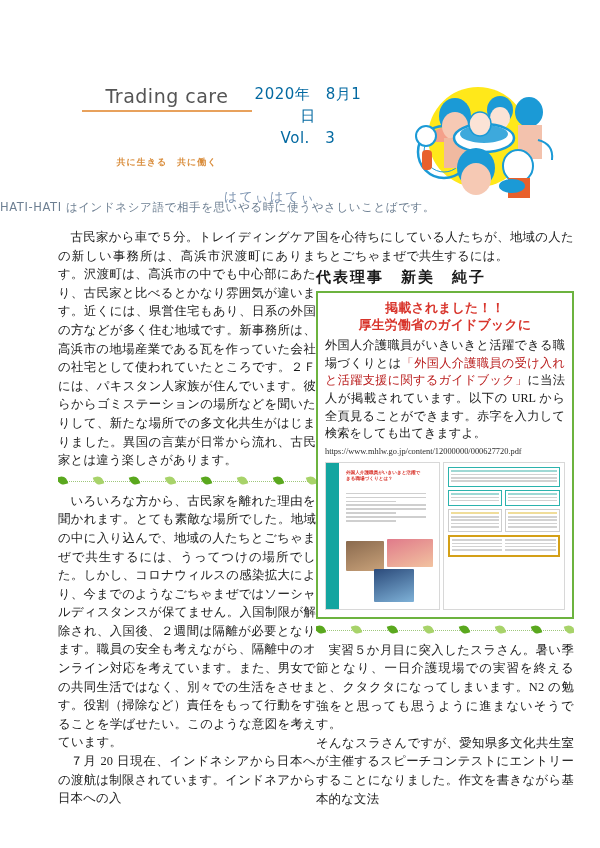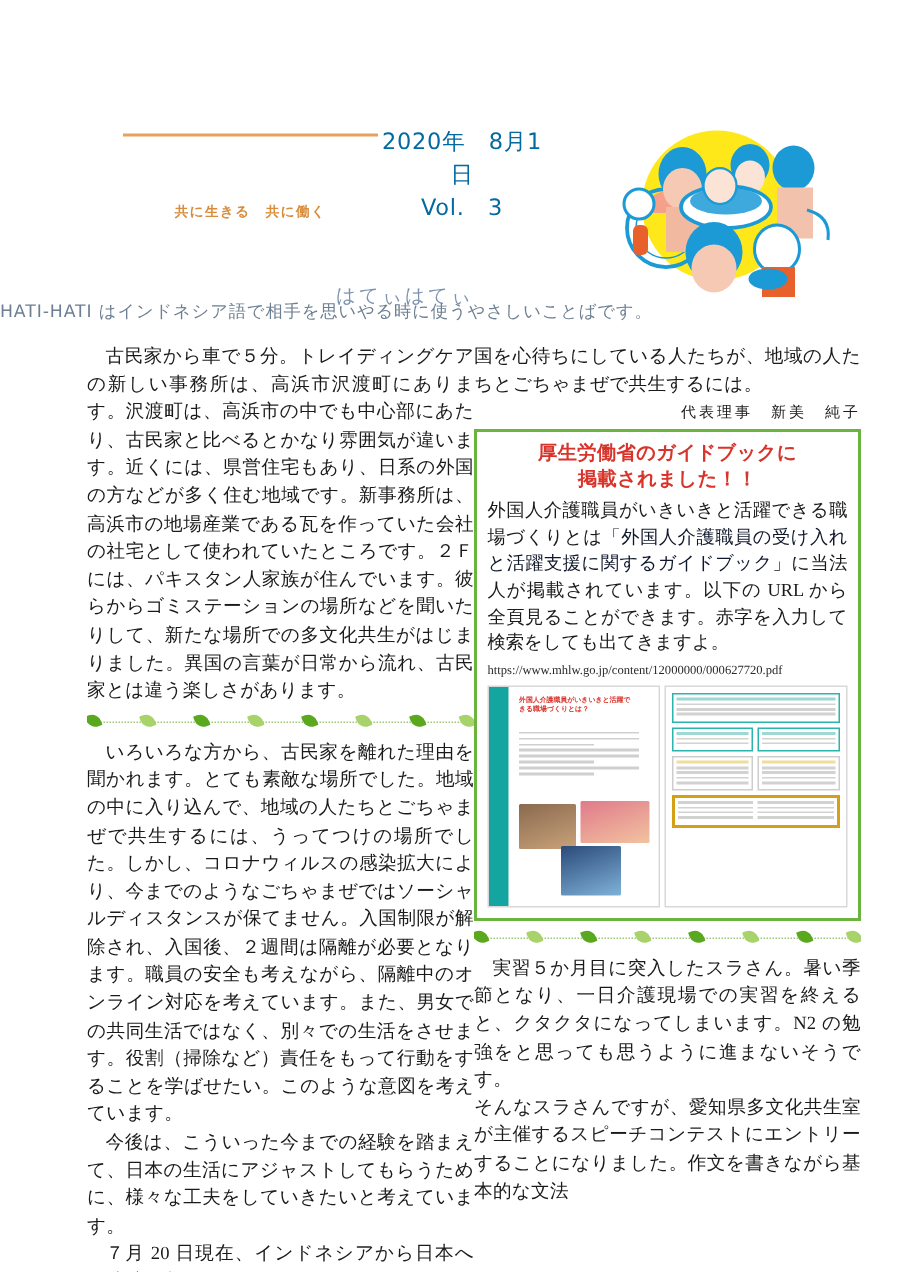--- a/index.html
+++ b/index.html
@@ -77,21 +77,21 @@
   }
   .gb-head{
     text-align:center;color:#d8342b;font-weight:700;
     font-family:"DejaVu Sans","Liberation Sans",sans-serif;
     font-size:12.8px;line-height:17px;letter-spacing:.3px;
   }
   .gb-body{
     font-size:12.2px;line-height:17.6px;margin-top:4px;
     text-align:justify;text-justify:inter-ideograph;
   }
-  .gb-body .red{color:#0f172a;}
+  .gb-body .red{color:#b91c1c;}
   .gb-url{
     font-family:"Liberation Serif","DejaVu Serif",serif;
     font-size:8.4px;color:#2a2a2a;margin-top:4px;word-break:break-all;
     letter-spacing:0px;
   }
 
   
   .spread{margin-top:6px;display:flex;gap:3px;height:148px;background:#ffffff;}
   .gpage{flex:1;border:1px solid #d8d8d8;background:#fff;position:relative;overflow:hidden;}
   .gp-left .teal{position:absolute;left:0;top:0;width:13px;height:100%;background:#14a5a0;}
@@ -116,30 +116,31 @@
   .twocol{display:flex;gap:3px;}
   .twocol > div{flex:1;}
 
   
   .sectitle{
     border:1px solid #555;display:inline-block;
     padding:3px 9px;margin:7px 0 5px 0;
     font-family:"DejaVu Sans","Liberation Sans",sans-serif;
     font-weight:700;font-size:13px;letter-spacing:.4px;color:#111;
   }
-  .sig{text-align:right;margin-top:3px;font-size:10px;letter-spacing:2px;}
+  .sig{margin-top:3px;font-size:15px;letter-spacing:2px;font-weight:bold;}
 </style>
 </head>
 <body>
 
 <div class="page">
 
   <div class="header">
 
     <div class="brand">
+      <div class="brand-title">Trading care</div>
       <div class="brand-rule"></div>
       <div class="brand-sub">共に生きる　共に働く</div>
     </div>
 
     <div class="issue">
       <span>2020年　8月1日</span>
       <span class="vol">Vol.　3</span>
     </div>
 
     <svg class="illus" viewBox="0 0 168 118">
@@ -182,31 +183,30 @@
         <div class="leaf lt" style="left:36px"></div>
         <div class="leaf" style="left:72px"></div>
         <div class="leaf lt" style="left:108px"></div>
         <div class="leaf" style="left:144px"></div>
         <div class="leaf lt" style="left:180px"></div>
         <div class="leaf" style="left:216px"></div>
         <div class="leaf lt" style="left:249px"></div>
       </div>
 
       <p class="body indent">いろいろな方から、古民家を離れた理由を聞かれます。とても素敵な場所でした。地域の中に入り込んで、地域の人たちとごちゃまぜで共生するには、うってつけの場所でした。しかし、コロナウィルスの感染拡大により、今までのようなごちゃまぜではソーシャルディスタンスが保てません。入国制限が解除され、入国後、２週間は隔離が必要となります。職員の安全も考えながら、隔離中のオンライン対応を考えています。また、男女での共同生活ではなく、別々での生活をさせます。役割（掃除など）責任をもって行動をすることを学ばせたい。このような意図を考えています。</p>
-      <p class="body indent">今後は、こういった今までの経験を踏まえて、日本の生活にアジャストしてもらうために、様々な工夫をしていきたいと考えています。</p>
       <p class="body indent">７月 20 日現在、インドネシアから日本への渡航は制限されています。インドネアから日本への入</p>
     </div>
 
     <div class="col col-right">
       <p class="body">国を心待ちにしている人たちが、地域の人たちとごちゃまぜで共生するには。</p>
       <div class="sig">代表理事　新美　純子</div>
 
       <div class="greenbox">
+        <div class="gb-head">掲載されました！！</div>
         <div class="gb-head">厚生労働省のガイドブックに</div>
-        <div class="gb-head">掲載されました！！</div>
         <div class="gb-body"><span>外国人介護職員がいきいきと活躍できる職場づくりとは</span><span class="red">「外国人介護職員の受け入れと活躍支援に関するガイドブック」</span><span>に当法人が掲載されています。以下の URL から全頁見ることができます。赤字を入力して検索をしても出てきますよ。</span></div>
         <div class="gb-url">https://www.mhlw.go.jp/content/12000000/000627720.pdf</div>
 
         <div class="spread">
           <div class="gpage gp-left">
             <div class="teal"></div>
             <div class="gtitle">外国人介護職員がいきいきと活躍できる職場づくりとは？</div>
             <div class="gtxt">
               <div class="gline"></div>
                 <div class="gline"></div>

